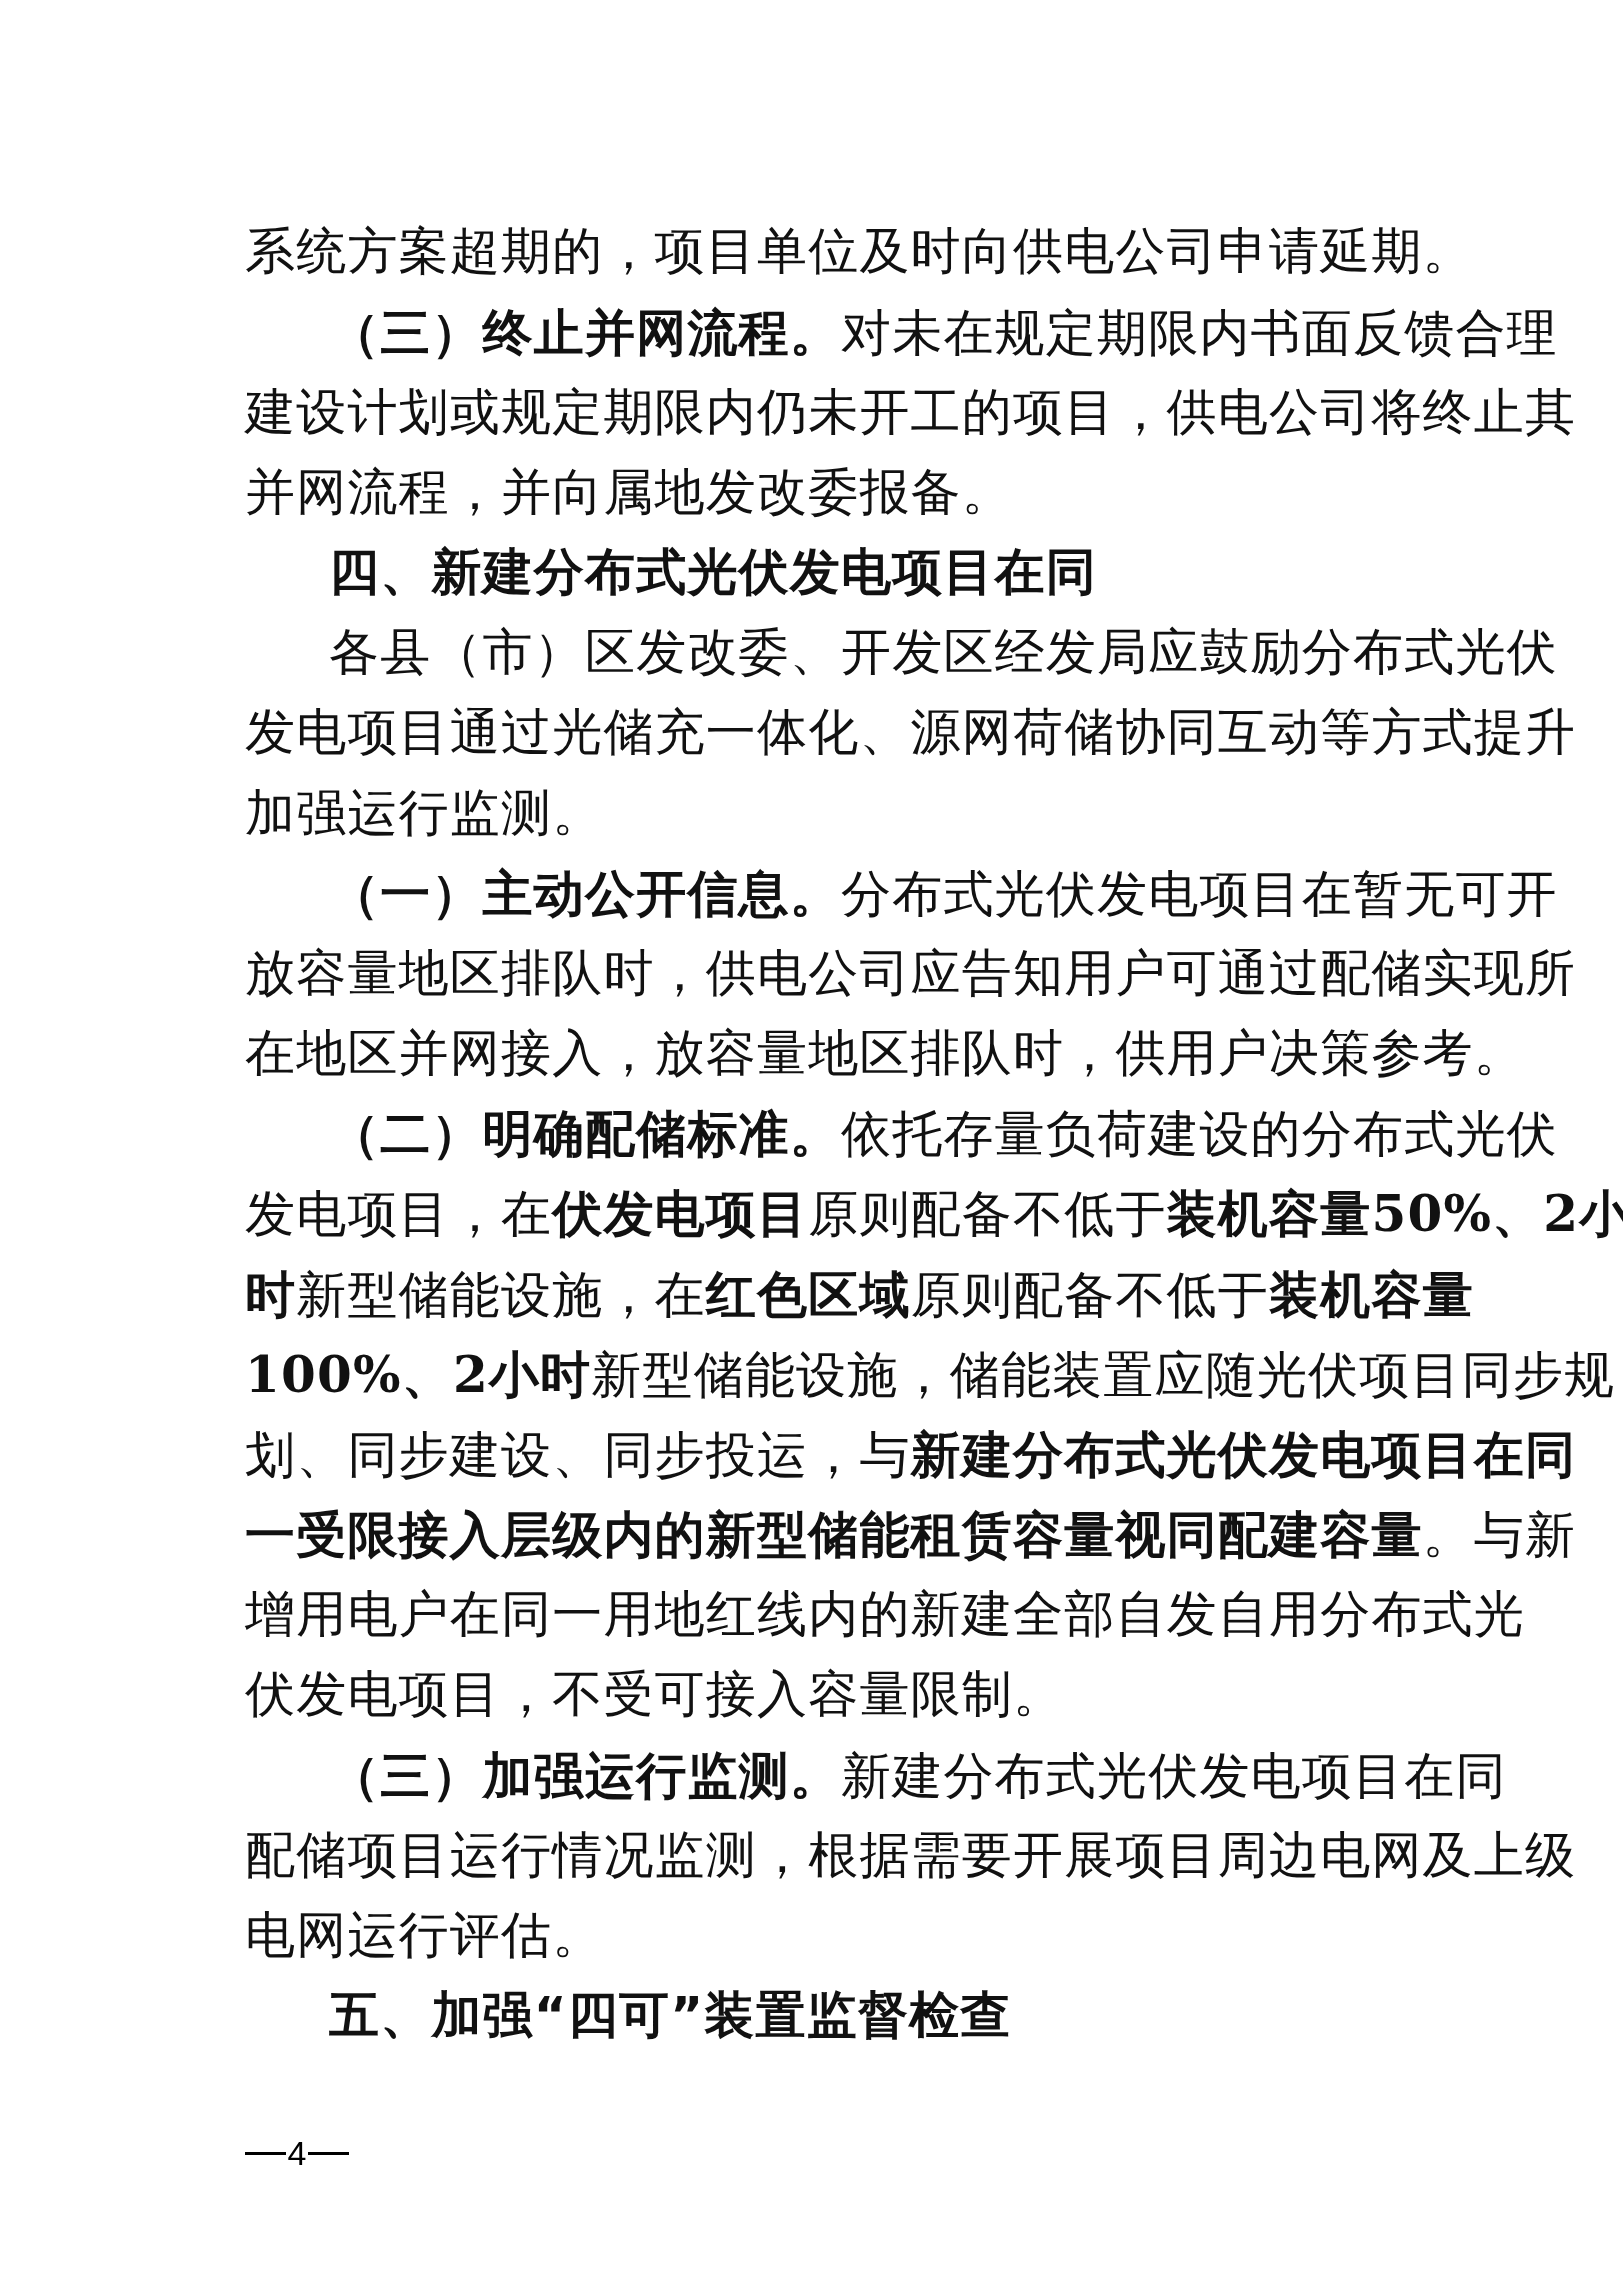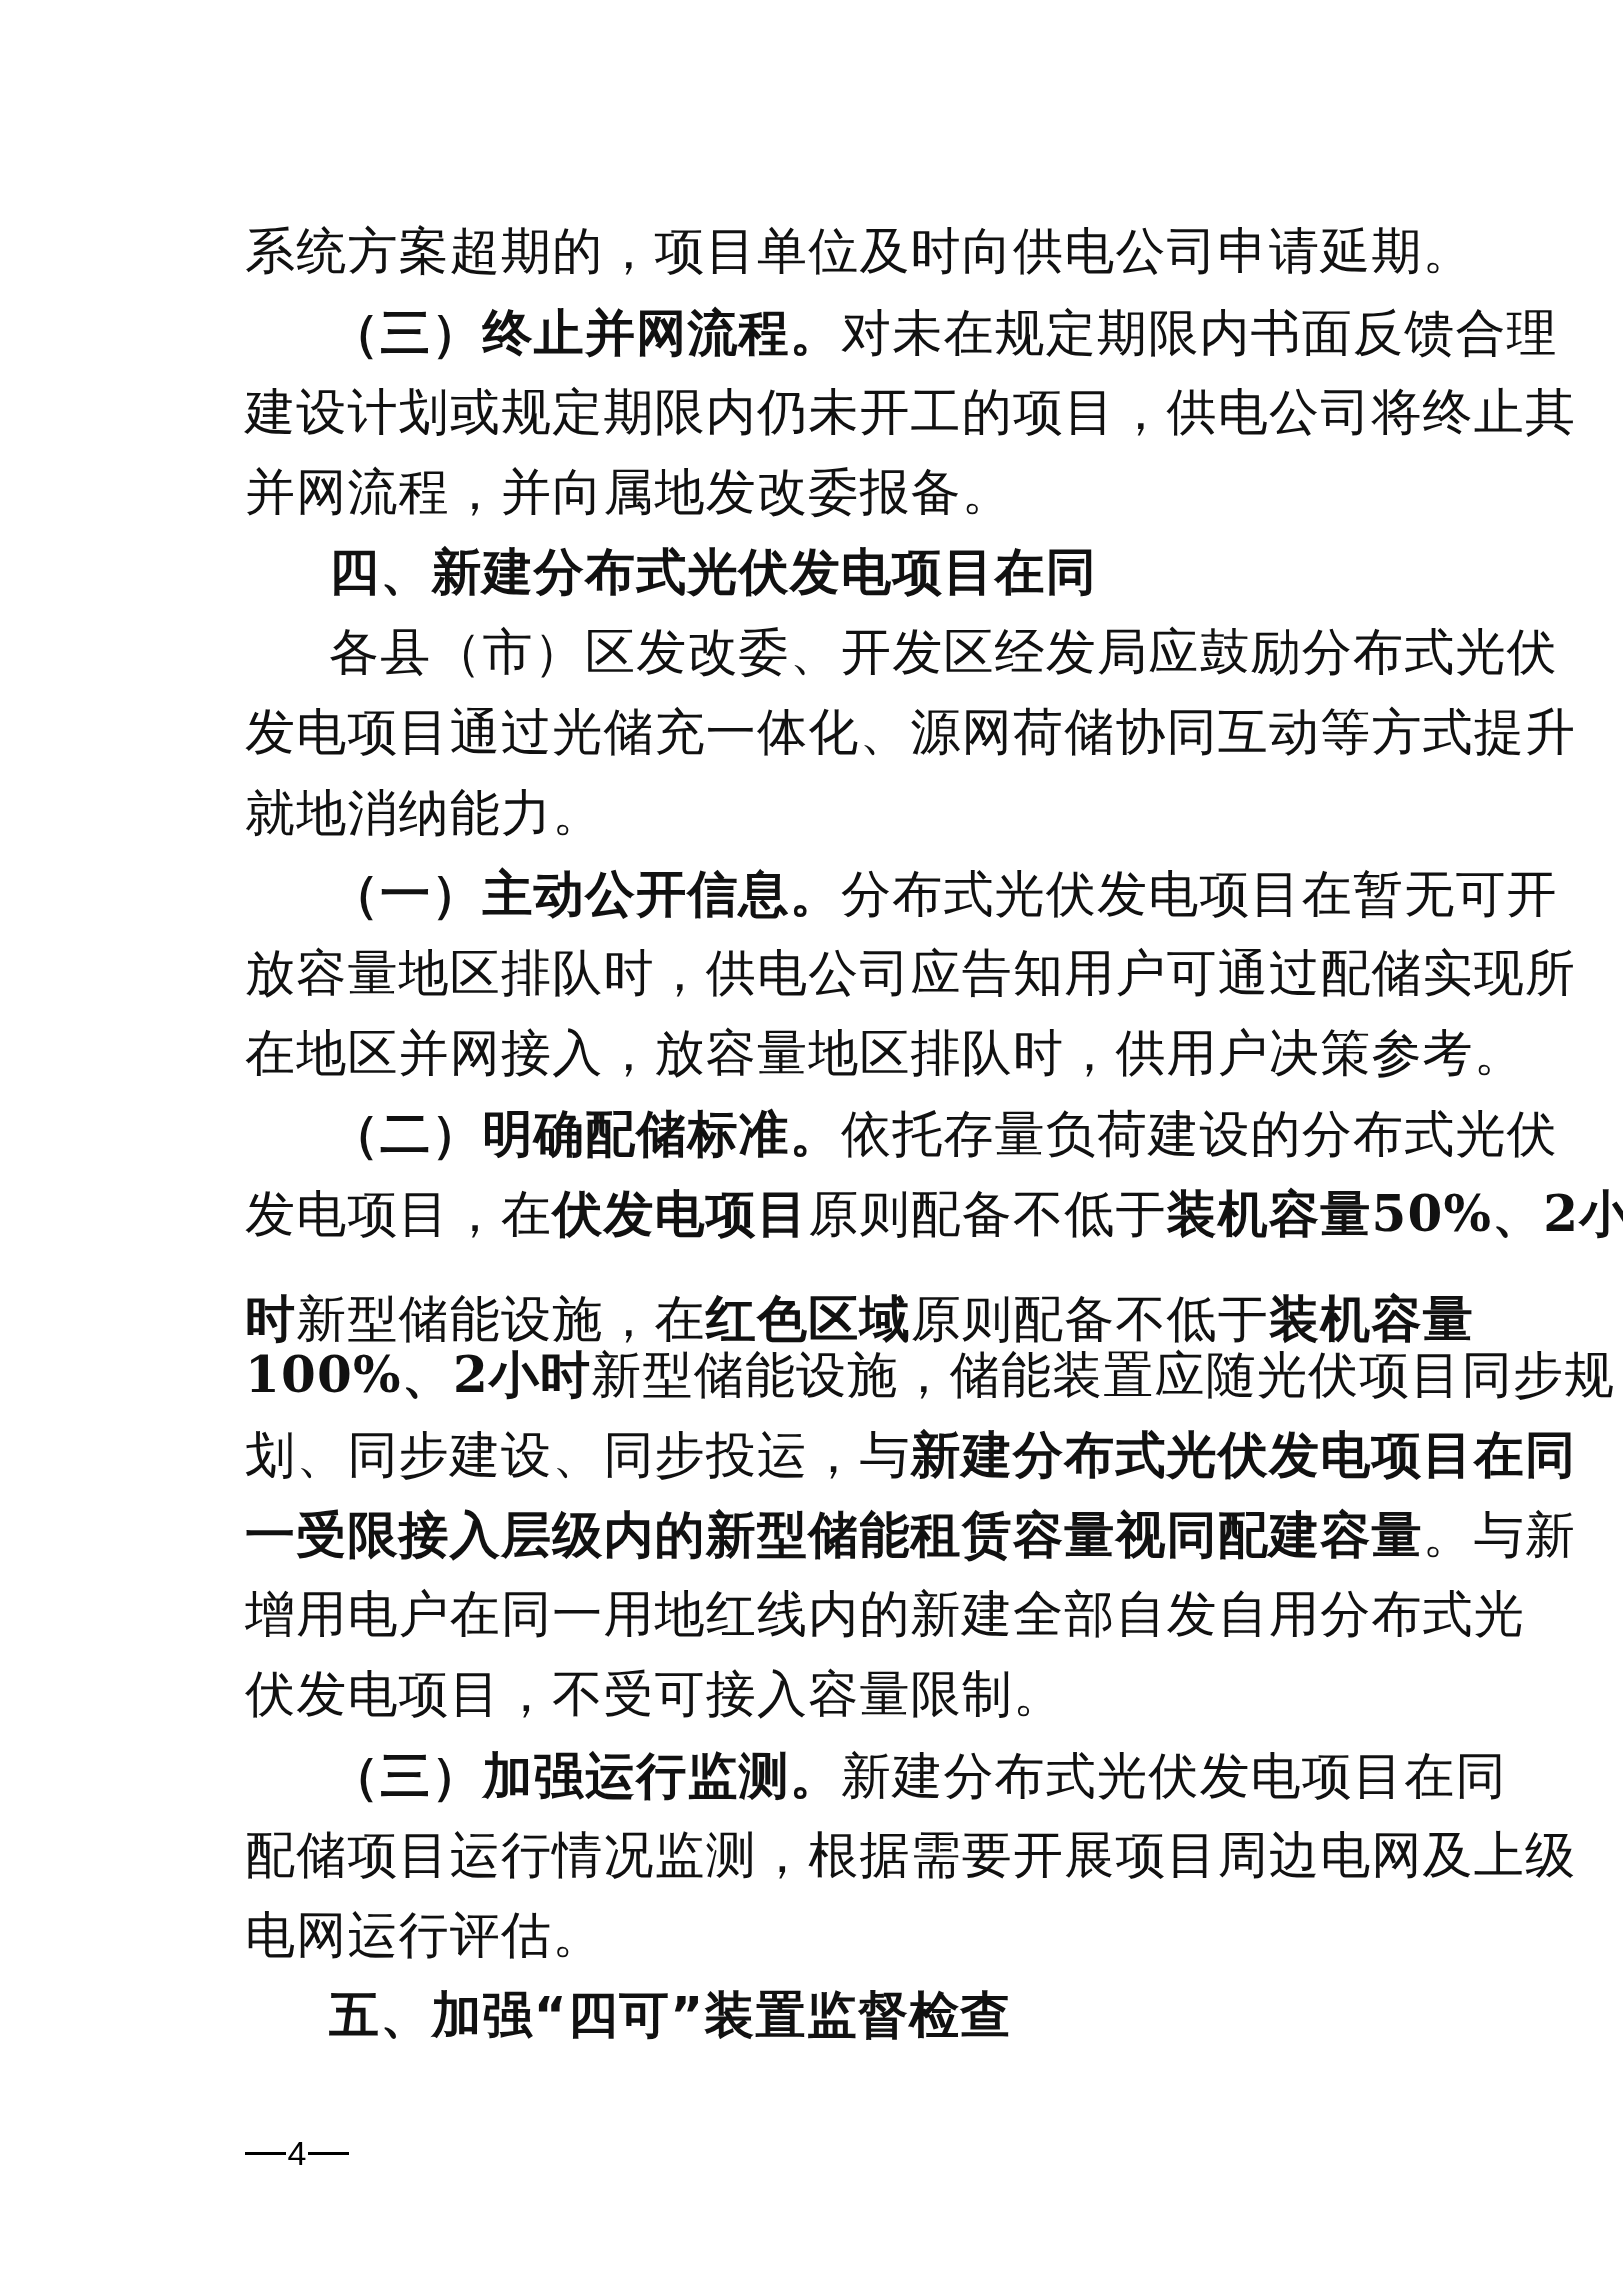--- a/index.html
+++ b/index.html
@@ -31,27 +31,27 @@
 <body>
 
 <div class="page" id="page">
     <div class="line" style="top: 227px;"><span>系统方案超期的，项目单位及时向供电公司申请延期。</span></div>
     <div class="line indent justify" style="top: 308px;"><span class="b">（三）终止并网流程。</span><span>对未在规定期限内书面反馈合理</span></div>
     <div class="line justify" style="top: 388px;"><span>建设计划或规定期限内仍未开工的项目，供电公司将终止其</span></div>
     <div class="line" style="top: 468px;"><span>并网流程，并向属地发改委报备。</span></div>
     <div class="line indent heading" style="top: 548px;">四、新建分布式光伏发电项目在同</div>
     <div class="line indent justify" style="top: 628px;"><span>各县（市）区发改委、开发区经发局应鼓励分布式光伏</span></div>
     <div class="line justify" style="top: 708px;"><span>发电项目通过光储充一体化、源网荷储协同互动等方式提升</span></div>
-    <div class="line" style="top: 789px;"><span>就地消纳能力。</span></div>
+    <div class="line" style="top: 789px;"><span>加强运行监测。</span></div>
     <div class="line indent justify" style="top: 869px;"><span class="b">（一）主动公开信息。</span><span>分布式光伏发电项目在暂无可开</span></div>
     <div class="line justify" style="top: 949px;"><span>放容量地区排队时，供电公司应告知用户可通过配储实现所</span></div>
     <div class="line" style="top: 1029px;"><span>在地区并网接入，放容量地区排队时，供用户决策参考。</span></div>
     <div class="line indent justify" style="top: 1109px;"><span class="b">（二）明确配储标准。</span><span>依托存量负荷建设的分布式光伏</span></div>
     <div class="line justify" style="top: 1189px;"><span>发电项目，在</span><span class="b">伏发电项目</span><span>原则配备不低于</span><span class="b">装机容量50%、2小</span></div>
-    <div class="line justify" style="top: 1270px; margin-top: 24px;"><span class="b">时</span><span>新型储能设施，在</span><span class="b">红色区域</span><span>原则配备不低于</span><span class="b">装机容量</span></div>
+    <div class="line justify" style="top: 1270px;"><span class="b">时</span><span>新型储能设施，在</span><span class="b">红色区域</span><span>原则配备不低于</span><span class="b">装机容量</span></div>
     <div class="line justify" style="top: 1350px;"><span class="b">100%、2小时</span><span>新型储能设施，储能装置应随光伏项目同步规</span></div>
     <div class="line justify" style="top: 1430px;"><span>划、同步建设、同步投运，与</span><span class="b">新建分布式光伏发电项目在同</span></div>
     <div class="line justify" style="top: 1510px;"><span class="b">一受限接入层级内的新型储能租赁容量视同配建容量</span><span>。与新</span></div>
     <div class="line justify" style="top: 1590px;"><span>增用电户在同一用地红线内的新建全部自发自用分布式光</span></div>
     <div class="line" style="top: 1670px;"><span>伏发电项目，不受可接入容量限制。</span></div>
     <div class="line indent justify" style="top: 1751px;"><span class="b">（三）加强运行监测。</span><span>新建分布式光伏发电项目在同</span></div>
     <div class="line justify" style="top: 1831px;"><span>配储项目运行情况监测，根据需要开展项目周边电网及上级</span></div>
     <div class="line" style="top: 1911px;"><span>电网运行评估。</span></div>
     <div class="line indent heading" style="top: 1991px;">五、加强“四可”装置监督检查</div>
   </div>

